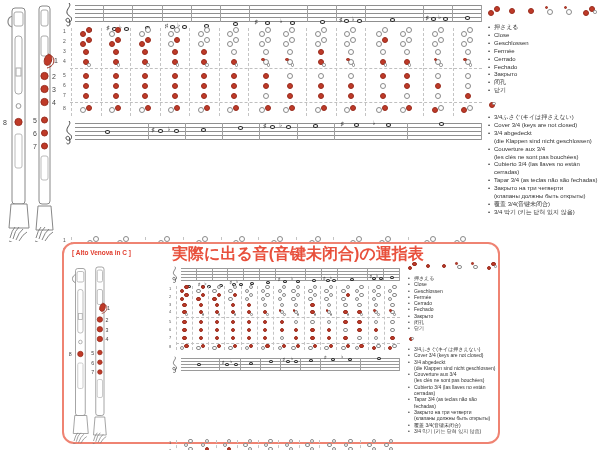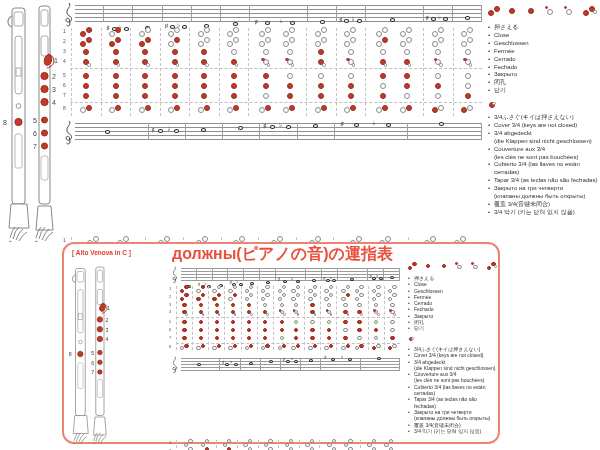--- a/index.html
+++ b/index.html
@@ -704,21 +704,21 @@
       <div class="b">Закрыто на три четверти</div>
       <div>(клапаны должны быть открыты)</div>
       <div class="b">覆盖 3/4(音键未闭合)</div>
       <div class="b">3/4 막기 (키는 닫혀 있지 않음)</div>
     </div>
 
   <div id="bottom-box" class="abs" style="left:62px;top:242px;width:434px;height:198px">
 
     <div id="box-label" class="abs" style="left:8px;top:5px">[ Alto Venova in C ]</div>
 
-    <div id="box-title" class="abs" style="left:108px;top:0px">должны(ピアノの音)の運指表</div>
+    <div id="box-title" class="abs" style="left:108px;top:0px">実際に出る音(音键未闭合)の運指表</div>
 
     <svg class="abs" style="left:4px;top:20px" width="45" height="180" viewBox="0 0 60 240">
       <use href="#venova-sym"></use>
     </svg>
 
     <div class="abs staff staff-small" style="left:104px;top:22px;width:232px">
         <div class="clef"><svg width="13" height="18" viewBox="0 0 13 26">
       <path d="M7 1 C10 4 4 7 5 11 C5.5 14 10 14 9.5 17.5 C9 21 4 21 4 18 C4 16 7 15.5 7.5 18 L8 22 C8.2 24 5 24.5 4.5 23" fill="none" stroke="#333" stroke-width="0.9"></path>
           </svg></div>
         <div class="slines">

